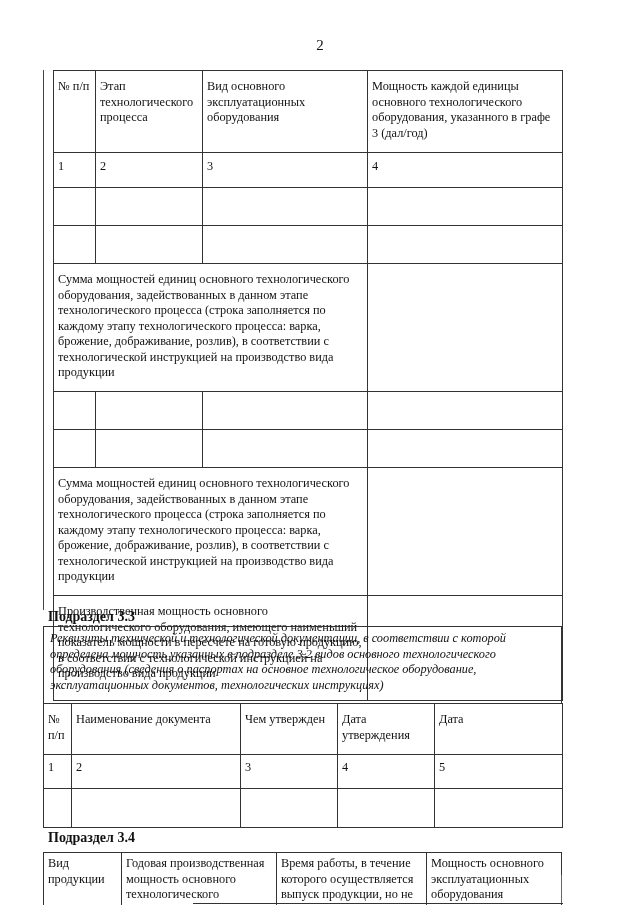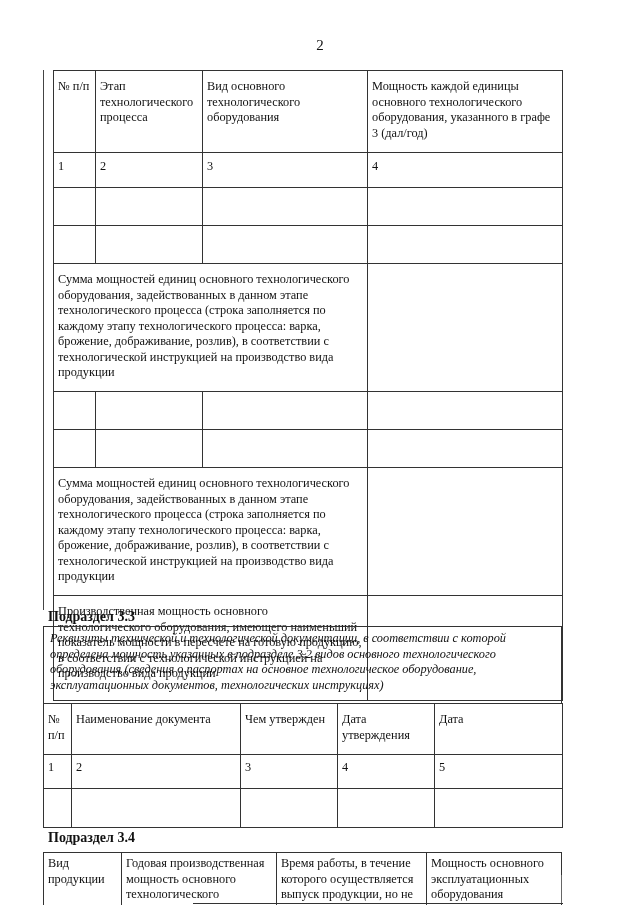--- a/index.html
+++ b/index.html
@@ -36,21 +36,21 @@
   <colgroup>
       <col style="width:42px">
       <col style="width:107px">
       <col style="width:165px">
       <col style="width:195px">
     </colgroup>
   <tbody>
       <tr class="head">
     <td>№ п/п</td>
     <td>Этап технологического процесса</td>
-    <td>Вид основного технологического оборудования</td>
+    <td>Вид основного эксплуатационных оборудования</td>
     <td>Мощность каждой единицы основного технологического оборудования, указанного в графе 3 (дал/год)</td>
   </tr>
   <tr class="row-num">
     <td>1</td>
     <td>2</td>
     <td>3</td>
     <td>4</td>
   </tr>
   <tr class="row-empty">
         <td></td>

